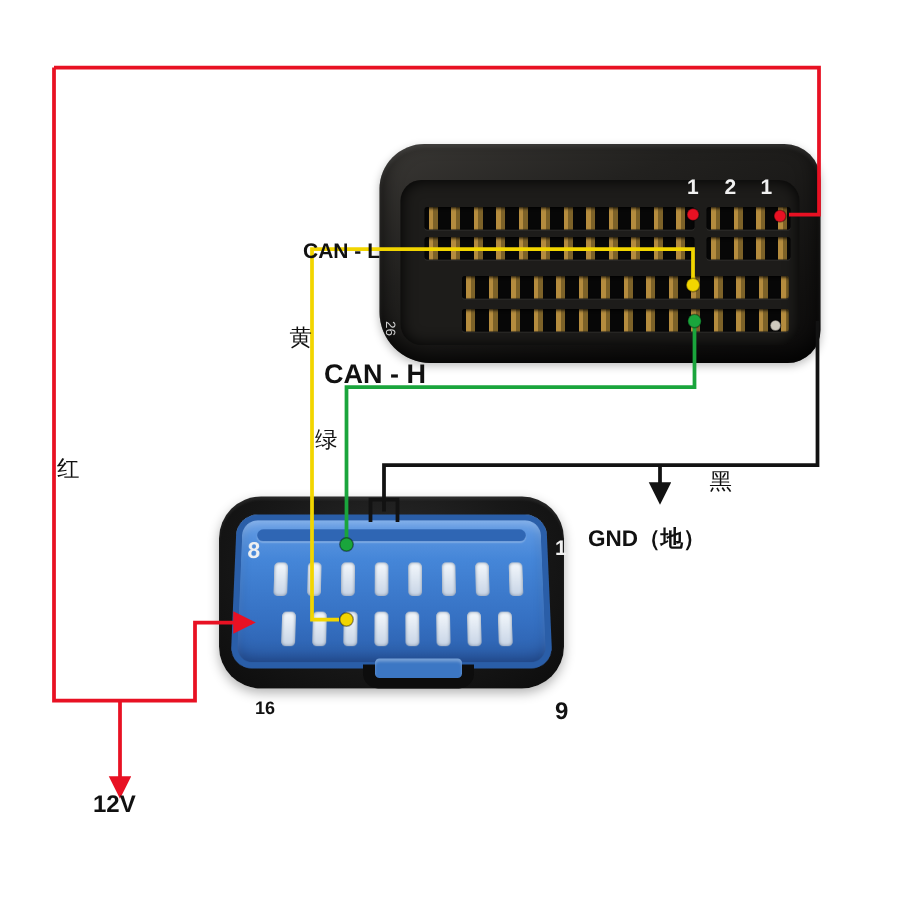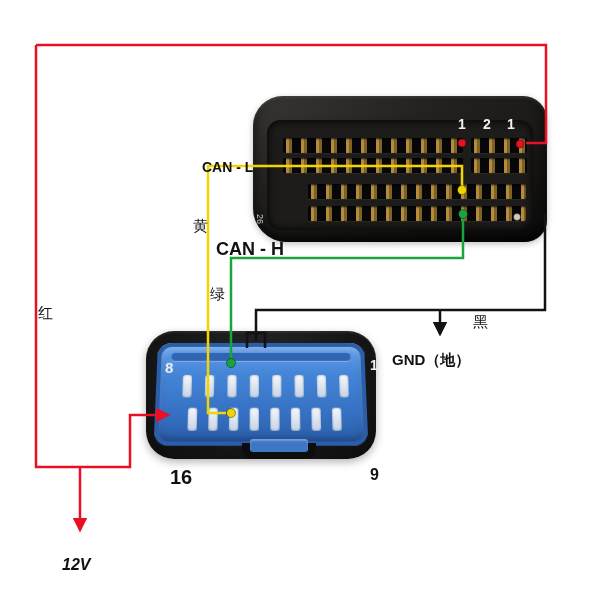--- a/index.html
+++ b/index.html
@@ -134,17 +134,17 @@
     <circle cx="231" cy="413" r="4.5" stroke="rgba(0,0,0,.4)" fill="#f2d500"></circle>
   </svg>
 
   <div class="label" style="left:202px;top:147px;font-size:14px;font-weight:700;margin-top:13px;">CAN - L</div>
   <div class="label" style="left:193px;top:218px;font-size:15px;">黄</div>
   <div class="label" style="left:38px;top:305px;font-size:15px;">红</div>
   <div class="label" style="left:216px;top:240px;font-size:18px;font-weight:600;">CAN - H</div>
   <div class="label" style="left:210px;top:286px;font-size:15px;">绿</div>
   <div class="label" style="left:473px;top:314px;font-size:15px;">黑</div>
   <div class="label" style="left:392px;top:352px;font-size:15px;font-weight:600;">GND（地）</div>
-  <div class="label" style="left:62px;top:556px;font-size:16px;font-weight:600;font-style:italic;">12V</div>
-  <div class="label" style="left:170px;top:466px;font-size:20px;font-weight:600;">16</div>
+  <div class="label" style="left:62px;top:528px;font-size:16px;font-weight:600;">12V</div>
+  <div class="label" style="left:170px;top:466px;font-size:12px;font-weight:600;">16</div>
   <div class="label" style="left:370px;top:466px;font-size:16px;font-weight:600;">9</div>
 
 </div>
 
 </body></html>

